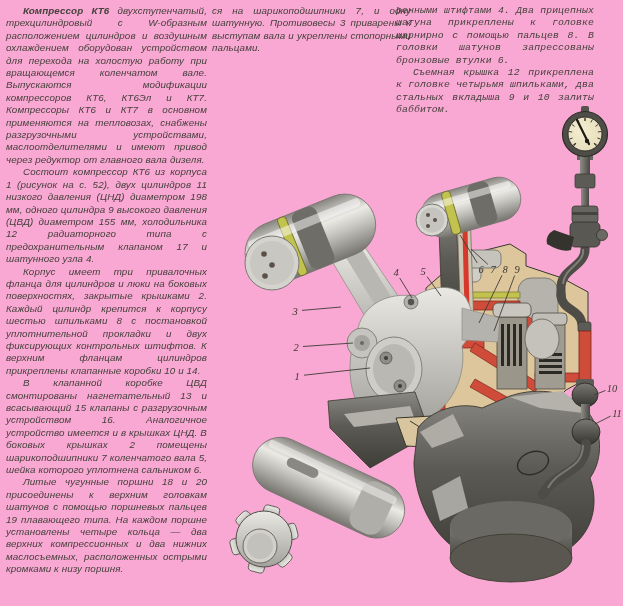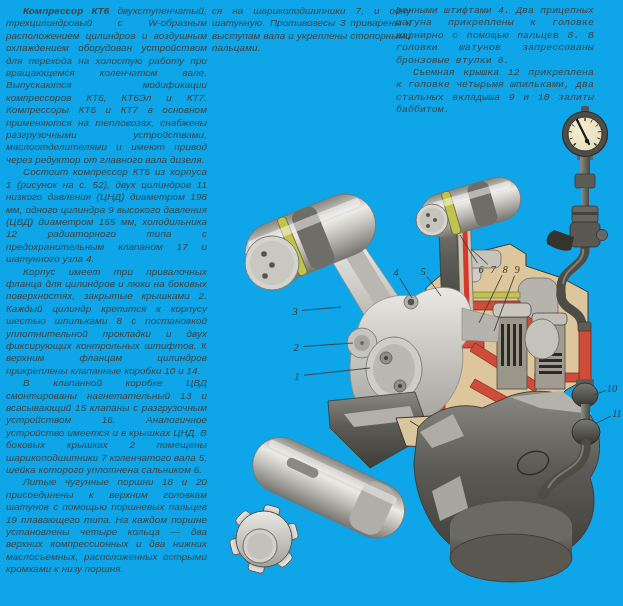--- a/index.html
+++ b/index.html
@@ -1,16 +1,16 @@
 <!DOCTYPE html>
 <html lang="ru"><head>
 <meta charset="utf-8">
 <style>
   html,body{margin:0;padding:0;background:#e8e6df;}
-  #page{position:relative;width:623px;height:606px;background:#0ea5e9;overflow:hidden;}
+  #page{position:relative;width:623px;height:606px;background:#f9a8d4;overflow:hidden;}
   .tcol{position:absolute;top:5px;font:italic 9.8px/12.4px "Liberation Sans",sans-serif;
         color:#44403a;text-align:justify;letter-spacing:.1px;}
   #col1{left:6px;width:201px;}
   #col2{left:212px;width:199px;}
   #col3{left:396px;width:198px;font-family:Liberation Mono, monospace;}
   .para{margin:0;text-indent:17px;}
   .para.noindent{text-indent:0;}
   .para b{font-weight:bold;}
   #figure{position:absolute;left:210px;top:96px;width:413px;height:510px;}
   .callout{font:italic 10.5px "Liberation Serif",serif;fill:#3b382f;

